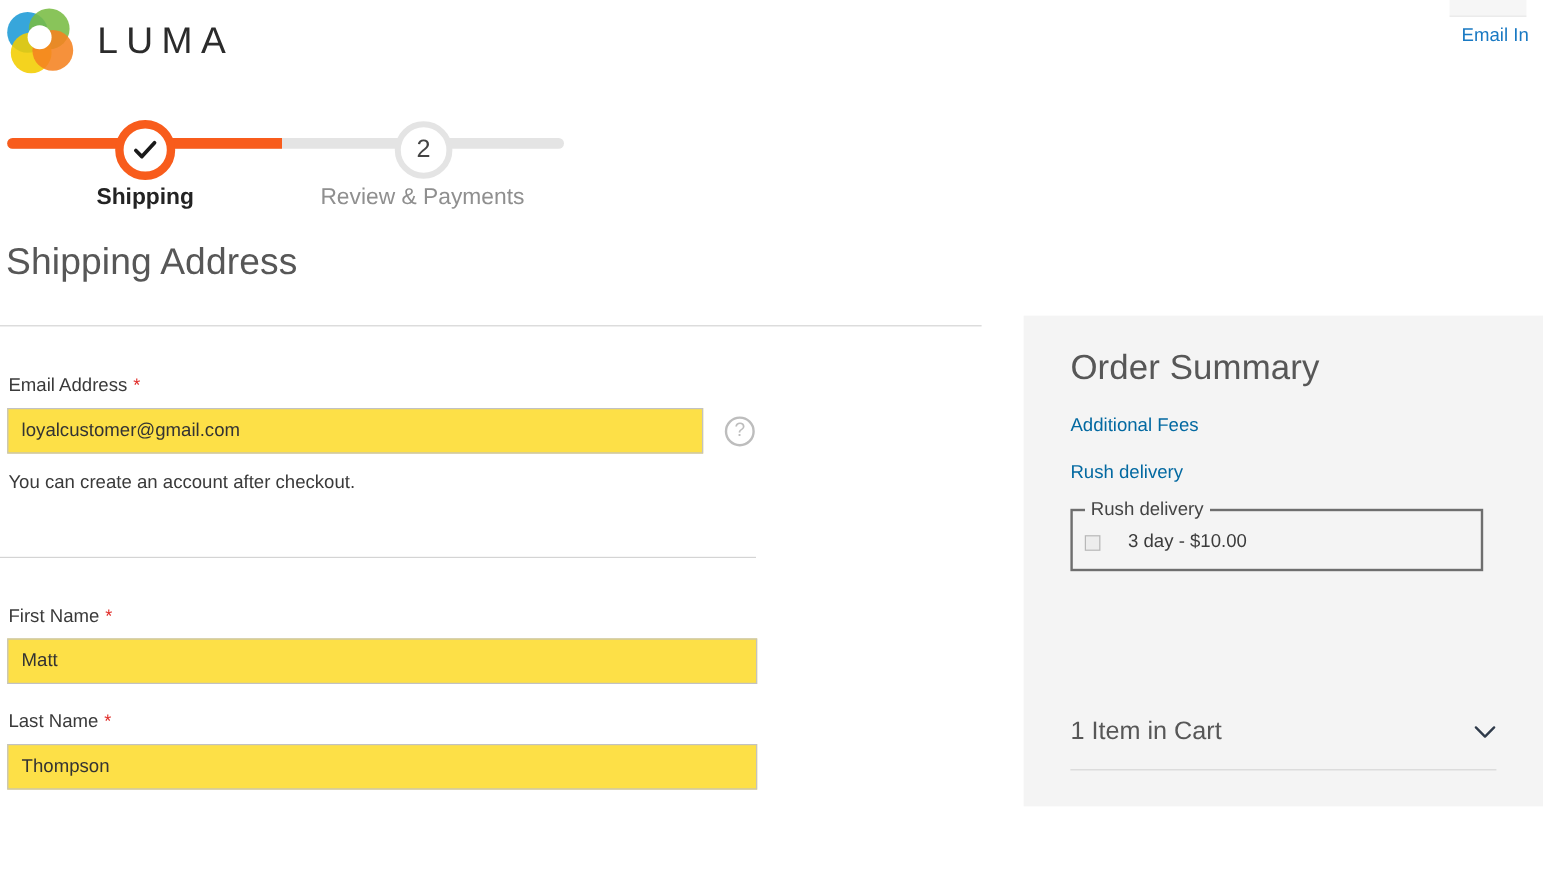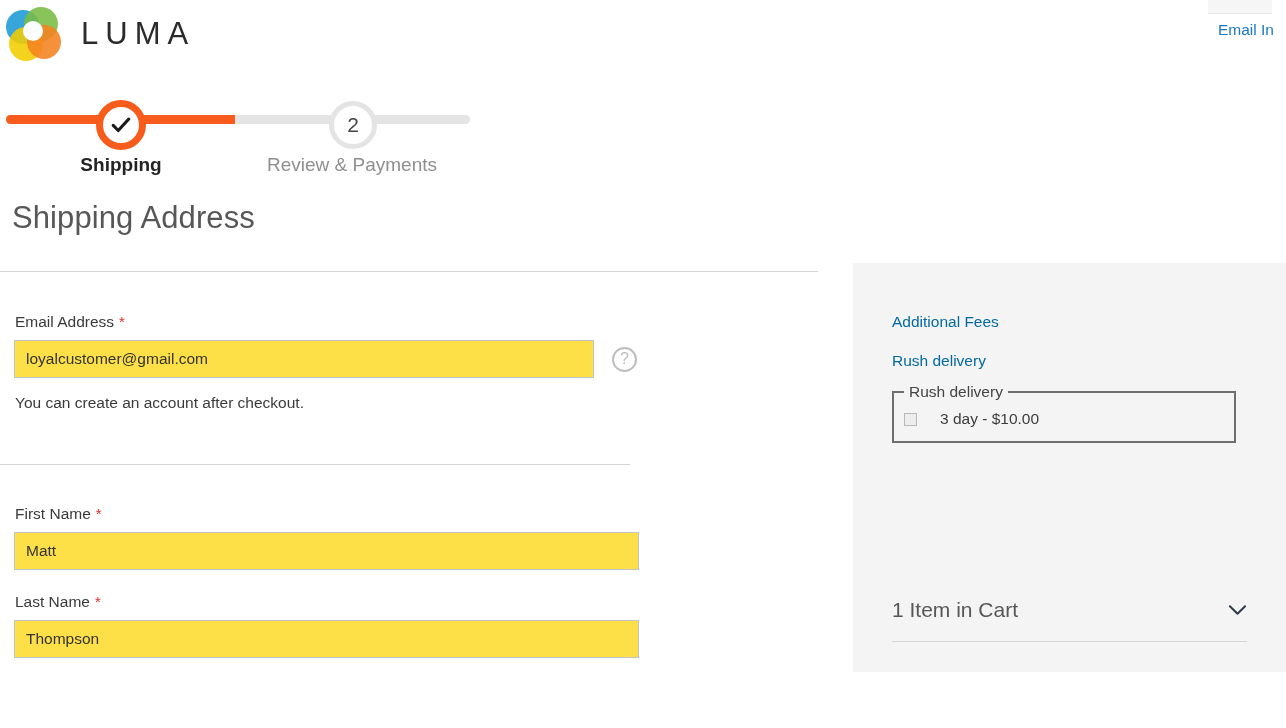--- a/index.html
+++ b/index.html
@@ -165,37 +165,37 @@
 
   
   #shipping-form {
     position: absolute;
     top: 200px;
     left: 0px;
     width: 830px;
   }
   #page-title {
     margin: 0;
-    padding: 0 0 0 12px;
+    padding: 0 0 0 5px;
     font-size: 31px;
     font-weight: 300;
     color: #575757;
     letter-spacing: .1px;
     font-family: "Liberation Sans", "DejaVu Sans", sans-serif;
   }
   .rule {
     height: 1px;
     background: #d4d4d4;
     border: 0;
     margin: 0;
   }
   #rule-top { width: 818px; margin-top: 35px; }
   #rule-mid { width: 630px; margin-top: 0px; }
 
-  .field-group { padding-left: 14px; }
+  .field-group { padding-left: 6px; }
   .field-label {
     font-size: 15.5px;
     color: #3a3a3a;
     margin: 0 0 9px 1px;
     display: block;
   }
   .field-label .req {
     color: #e02b27;
     margin-left: 5px;
     font-size: 15px;
@@ -391,20 +391,21 @@
     <label class="field-label" for="lastname-input">
       <span>Last Name</span><span class="req">*</span>
     </label>
     <input id="lastname-input" class="text-input" type="text" value="Thompson" style="">
   </div>
 
 </div>
 
 <aside id="order-summary">
 
+  <h2 id="summary-title">Order Summary</h2>
 
   <p class="summary-sub" id="fees-heading">Additional Fees</p>
 
   <p class="summary-sub" id="rush-heading">Rush delivery</p>
 
   <fieldset id="rush-fieldset">
     <legend>Rush delivery</legend>
 
     <label class="rush-option">
       <span class="box"></span>

